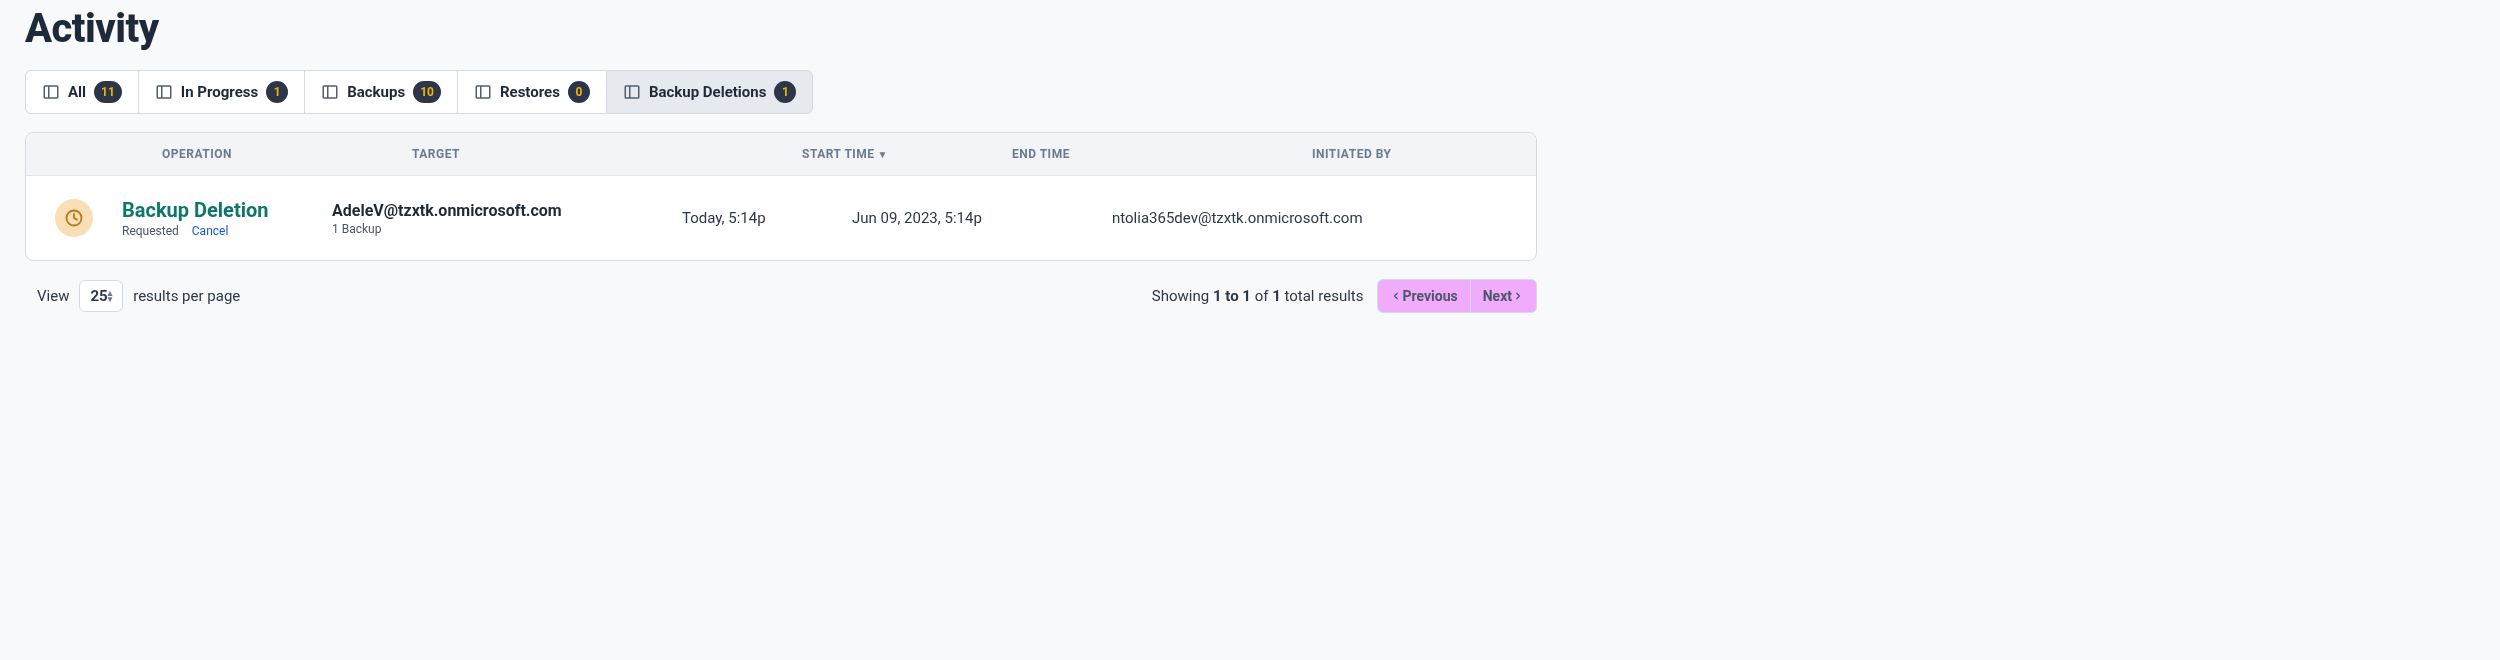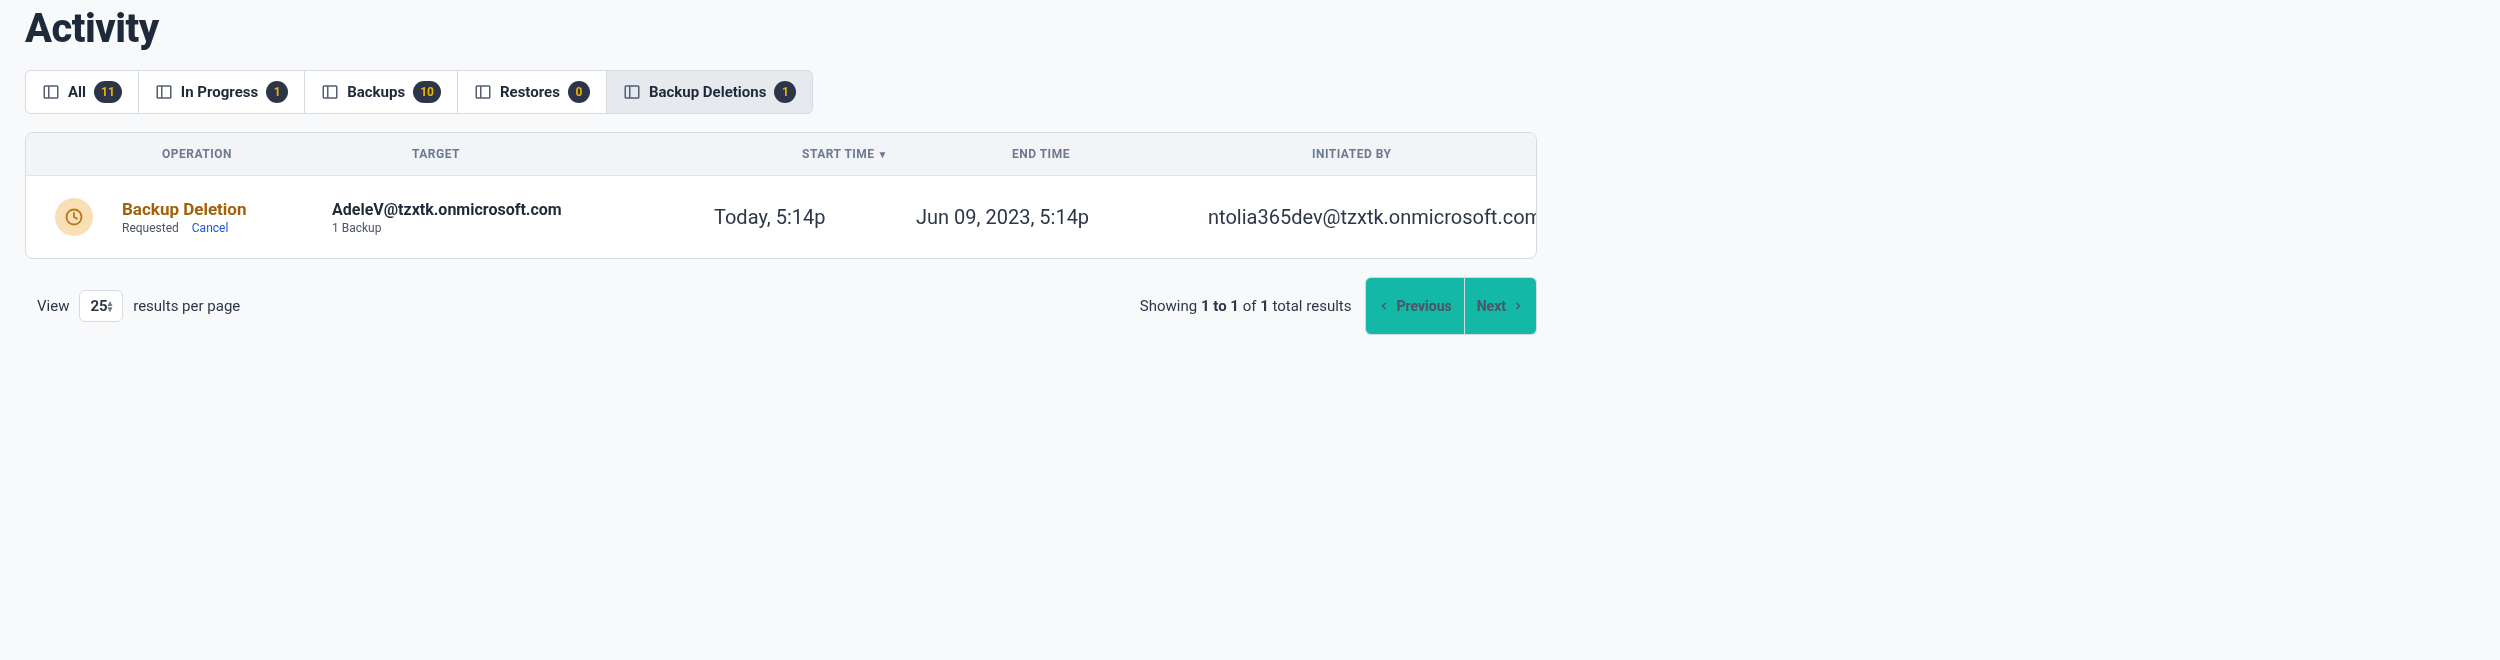--- a/index.html
+++ b/index.html
@@ -94,26 +94,26 @@
     display: flex;
     align-items: center;
     padding: 22px 0;
   }
   .row-icon {
     width: 38px; height: 38px; border-radius: 999px;
     background: #f9dfb6;
     display: flex; align-items: center; justify-content: center;
     color: #b8791a;
   }
-  .op-title { font-size: 17px; font-weight: 700; color:#a16207; }
+  .op-title { font-size: 20px; font-weight: 700; color:#0f766e; }
   .op-sub { font-size: 12px; color:#4a5568; margin-top:2px; }
   .op-sub .cancel { color:#1a56db; margin-left:10px; cursor:pointer; }
   .target-title { font-size: 16px; font-weight: 700; color:#1e2a3a; }
   .target-sub { font-size: 12px; color:#4a5568; margin-top:2px; }
-  .cell-text { font-size: 20px; color:#2d3748;margin-left:32px; }
+  .cell-text { font-size: 15px; color:#2d3748; }
 
   .footer {
     display: flex;
     align-items: center;
     justify-content: space-between;
     margin-top: 18px;
     font-size: 15px;
     color:#2d3748;
   }
   .footer-left { display:flex; align-items:center; gap:10px; padding-left:12px;}
@@ -128,28 +128,28 @@
     align-items:center;
     gap:0;
     cursor:pointer;
   }
   .stepper { display:flex; flex-direction:column; line-height:6px; font-size:9px; color:#6c7a90; }
   .footer-right { display:flex; align-items:center; gap:14px; }
   .results-text b { font-weight:700; }
   .pager { display:flex; }
   .pager-btn {
     border:1px solid #d5dbe3;
-    background:#14b8a6;
-    padding:20px 12px;
+    background:#f0abfc;
+    padding:8px 12px;
     font-size:14px;
     font-weight:700;
     color:#4a5568;
     display:flex;
     align-items:center;
-    gap:6px;
+    gap:0;
     cursor:pointer;
   }
   .pager-btn:first-child { border-top-left-radius:6px; border-bottom-left-radius:6px; }
   .pager-btn:last-child  { border-top-right-radius:6px; border-bottom-right-radius:6px; margin-left:-1px;}
   .chev { width:12px; height:12px; }
 </style>
 </head>
 <body>
 
 <div class="page">

